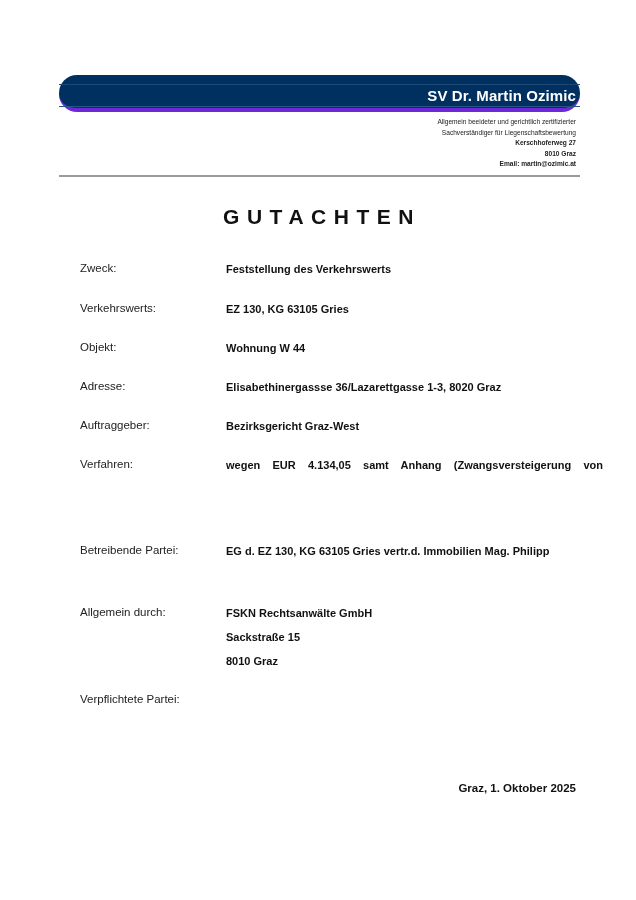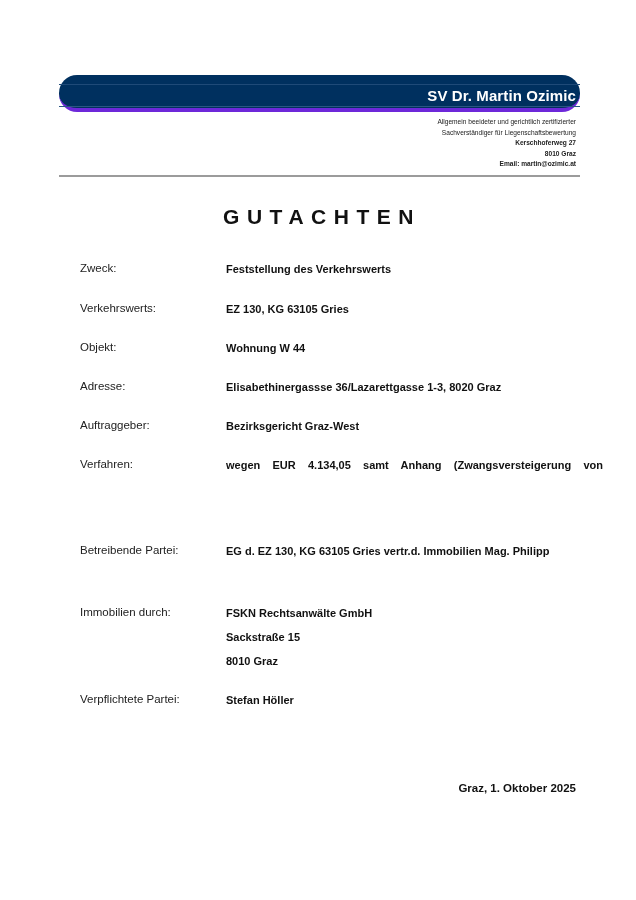--- a/index.html
+++ b/index.html
@@ -205,30 +205,29 @@
   </div>
 
   <div class="field" style="top:544px;">
     <div class="label">Betreibende Partei:</div>
     <div class="value">
       <span class="line">EG d. EZ 130, KG 63105 Gries vertr.d. Immobilien Mag. Philipp</span>
     </div>
   </div>
 
   <div class="field" style="top:606px;">
-    <div class="label">Immobilien durch:</div>
+    <div class="label">Allgemein durch:</div>
     <div class="value">
       <span class="line">FSKN Rechtsanwälte GmbH</span>
       <span class="line">Sackstraße 15</span>
       <span class="line">8010 Graz</span>
     </div>
   </div>
 
   <div class="field" style="top:693px;">
     <div class="label">Verpflichtete Partei:</div>
     <div class="value">
-      <span class="line">Stefan Höller</span>
     </div>
   </div>
 
   <div class="date-line">Graz, 1. Oktober 2025</div>
 
 </div>
 
 </body></html>

